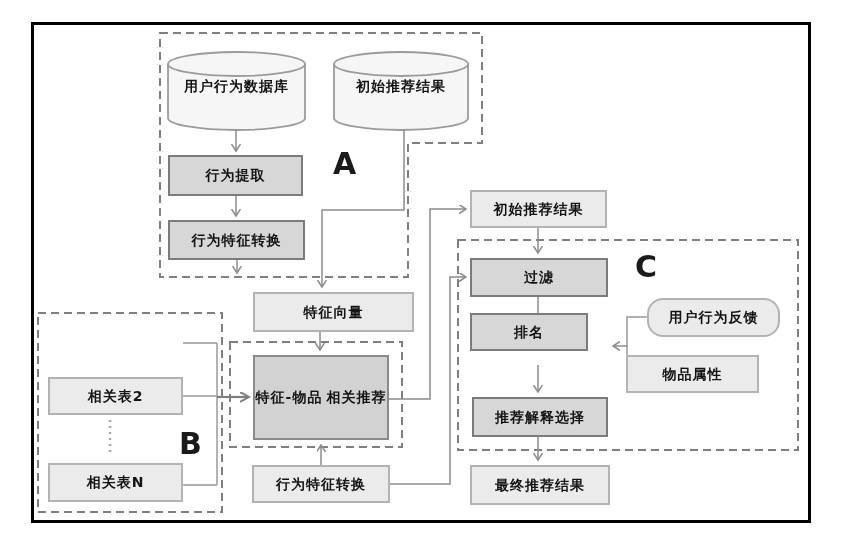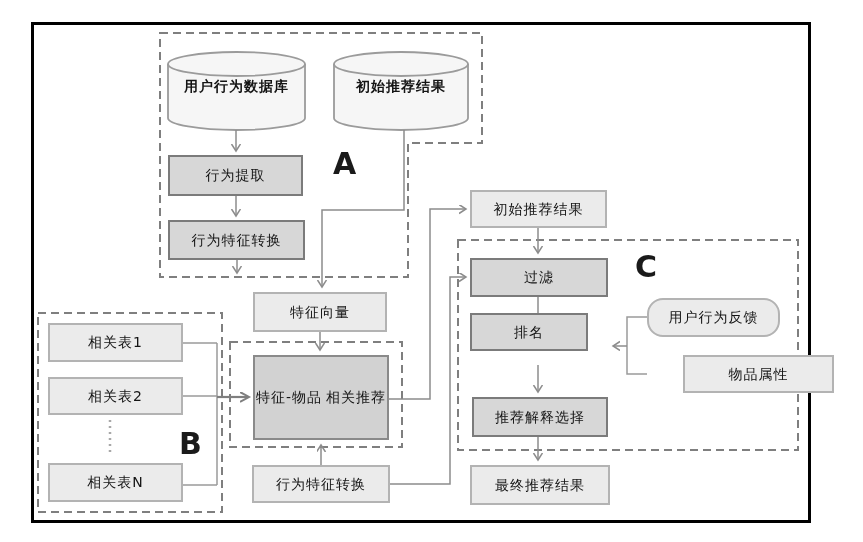--- a/index.html
+++ b/index.html
@@ -8,21 +8,21 @@
     font-family:"DejaVu Sans",sans-serif;color:#111;overflow:hidden;
   }
   .frame{
     position:absolute;left:31px;top:22px;width:780px;height:501px;
     border:3px solid #000;box-sizing:border-box;background:#fff;
   }
   svg.layer{position:absolute;left:0;top:0;width:863px;height:542px;}
   .node{
     position:absolute;box-sizing:border-box;display:flex;
     align-items:center;justify-content:center;text-align:center;
-    font-size:14px;font-weight:400;letter-spacing:1px;color:#141414;
+    font-size:14px;font-weight:700;letter-spacing:1px;color:#141414;
     line-height:1.15;
   }
   .process{background:#d7d7d7;border:2px solid #7b7b7b;}
   .data{background:#ebebeb;border:2px solid #b3b3b3;}
   .big{background:#d2d2d2;border:2px solid #8a8a8a;gap:4px;}
   .cyl-label{
     position:absolute;display:flex;align-items:center;justify-content:center;
     font-size:14px;font-weight:700;letter-spacing:1px;color:#141414;text-align:center;
   }
   .region-label{
@@ -85,25 +85,22 @@
   <div class="cyl-label" style="left:334px;top:72px;width:134px;height:30px;">
     <span>初始推荐结果</span>
   </div>
 
   <div class="node process" style="left:168px;top:155px;width:135px;height:41px;">
     <span>行为提取</span>
   </div>
   <div class="node process" style="left:168px;top:220px;width:137px;height:40px;">
     <span>行为特征转换</span>
   </div>
-  <div class="node data" style="left:253px;top:292px;width:134px;height:40px;">
+  <div class="node data" style="left:253px;top:292px;width:161px;height:40px;">
     <span>特征向量</span>
-  </div>
-  <div class="node data" style="left:48px;top:323px;width:135px;height:39px;">
-    <span>相关表1</span>
   </div>
   <div class="node data" style="left:48px;top:377px;width:135px;height:38px;">
     <span>相关表2</span>
   </div>
   <div class="node data" style="left:48px;top:463px;width:135px;height:39px;">
     <span>相关表N</span>
   </div>
   <div class="node big" style="left:253px;top:355px;width:136px;height:85px;">
     <span>特征-物品</span>
     <span>相关推荐</span>
@@ -122,20 +119,20 @@
   </div>
   <div class="node process" style="left:472px;top:397px;width:136px;height:40px;">
     <span>推荐解释选择</span>
   </div>
   <div class="node data" style="left:470px;top:465px;width:140px;height:40px;">
     <span>最终推荐结果</span>
   </div>
   <div class="node data" style="left:647px;top:298px;width:133px;height:39px;border-radius:16px;">
     <span>用户行为反馈</span>
   </div>
-  <div class="node data" style="left:683px;top:355px;width:151px;height:38px;">
+  <div class="node data" style="left:626px;top:355px;width:133px;height:38px;">
     <span>物品属性</span>
   </div>
 
   <div class="region-label" style="left:333px;top:146px;">A</div>
   <div class="region-label" style="left:179px;top:426px;">B</div>
   <div class="region-label" style="left:635px;top:249px;">C</div>
 </div>
 
 </body></html>

